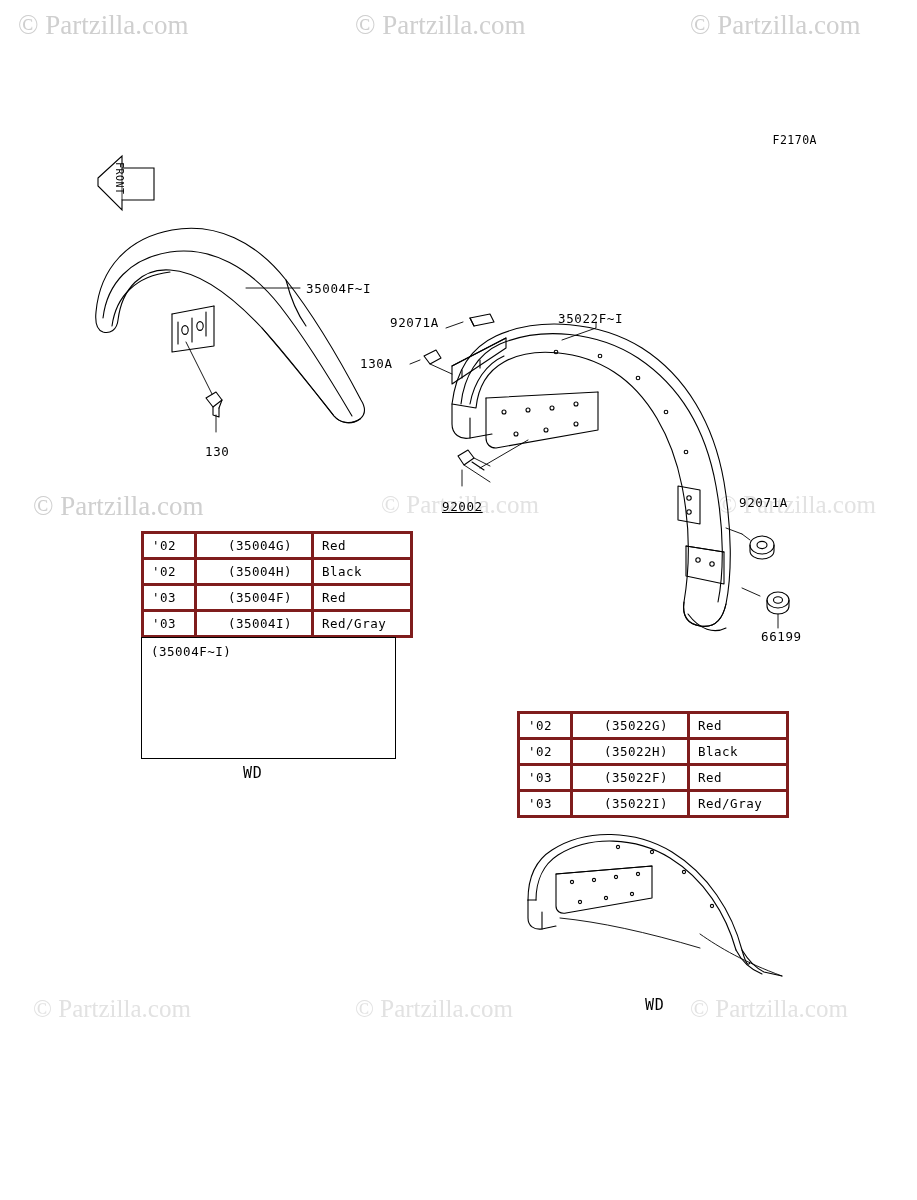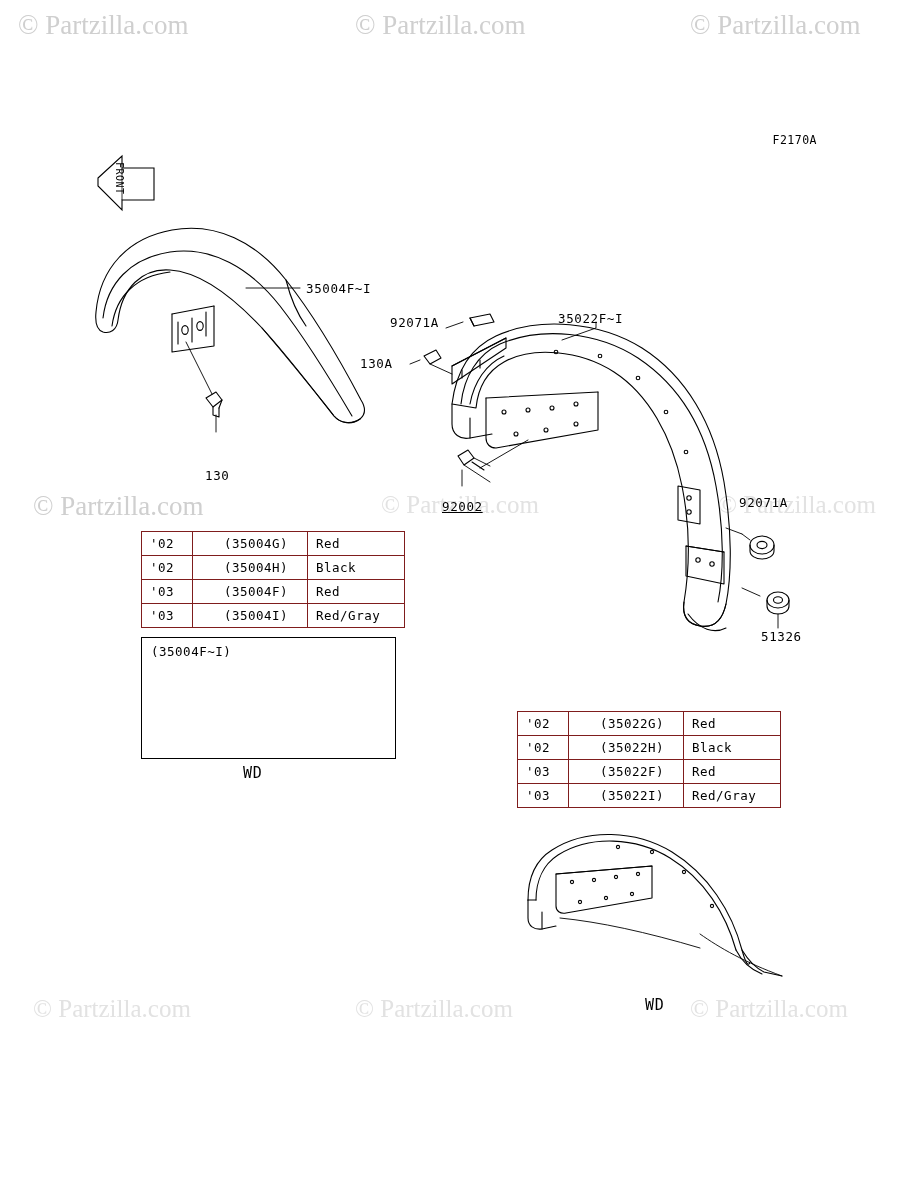--- a/index.html
+++ b/index.html
@@ -55,21 +55,21 @@
     overflow: visible;
   }
   
   table.variants {
     position: absolute;
     border-collapse: collapse;
     font-size: 12.5px;
     letter-spacing: 0.5px;
   }
   table.variants td {
-    border: 1px solid #7f1d1d;
+    border: 3px solid #7f1d1d;
     height: 23px;
     padding: 0 8px;
     white-space: nowrap;
   }
   table.variants td.year { width: 34px; text-align: left; }
   table.variants td.code { width: 86px; text-align: center; padding-left: 20px; }
   table.variants td.color { width: 80px; text-align: left; }
 
   #tbl-front { left: 141px; top: 531px; }
   #tbl-rear  { left: 517px; top: 711px; }
@@ -302,24 +302,24 @@
       <circle cx="652" cy="852" r="1.6"></circle>
       <circle cx="684" cy="872" r="1.6"></circle>
       <circle cx="712" cy="906" r="1.6"></circle>
     </g>
   </svg>
 
   <div class="label" style="left:306px; top:281px;">35004F~I</div>
   <div class="label" style="left:390px; top:315px;">92071A</div>
   <div class="label" style="left:360px; top:356px;">130A</div>
   <div class="label" style="left:558px; top:311px;">35022F~I</div>
-  <div class="label" style="left:205px; top:444px;margin-top:24px;">130</div>
+  <div class="label" style="left:205px; top:444px;">130</div>
   <div class="label" style="left:442px; top:499px;text-decoration:underline;">92002</div>
   <div class="label" style="left:739px; top:495px;">92071A</div>
-  <div class="label" style="left:761px; top:629px;">51326</div>
+  <div class="label" style="left:761px; top:629px;">66199</div>
 
   <table class="variants" id="tbl-front">
     <tbody>
       <tr>
         <td class="year">'02</td>
         <td class="code">(35004G)</td>
         <td class="color">Red</td>
       </tr>
       <tr>
         <td class="year">'02</td>

